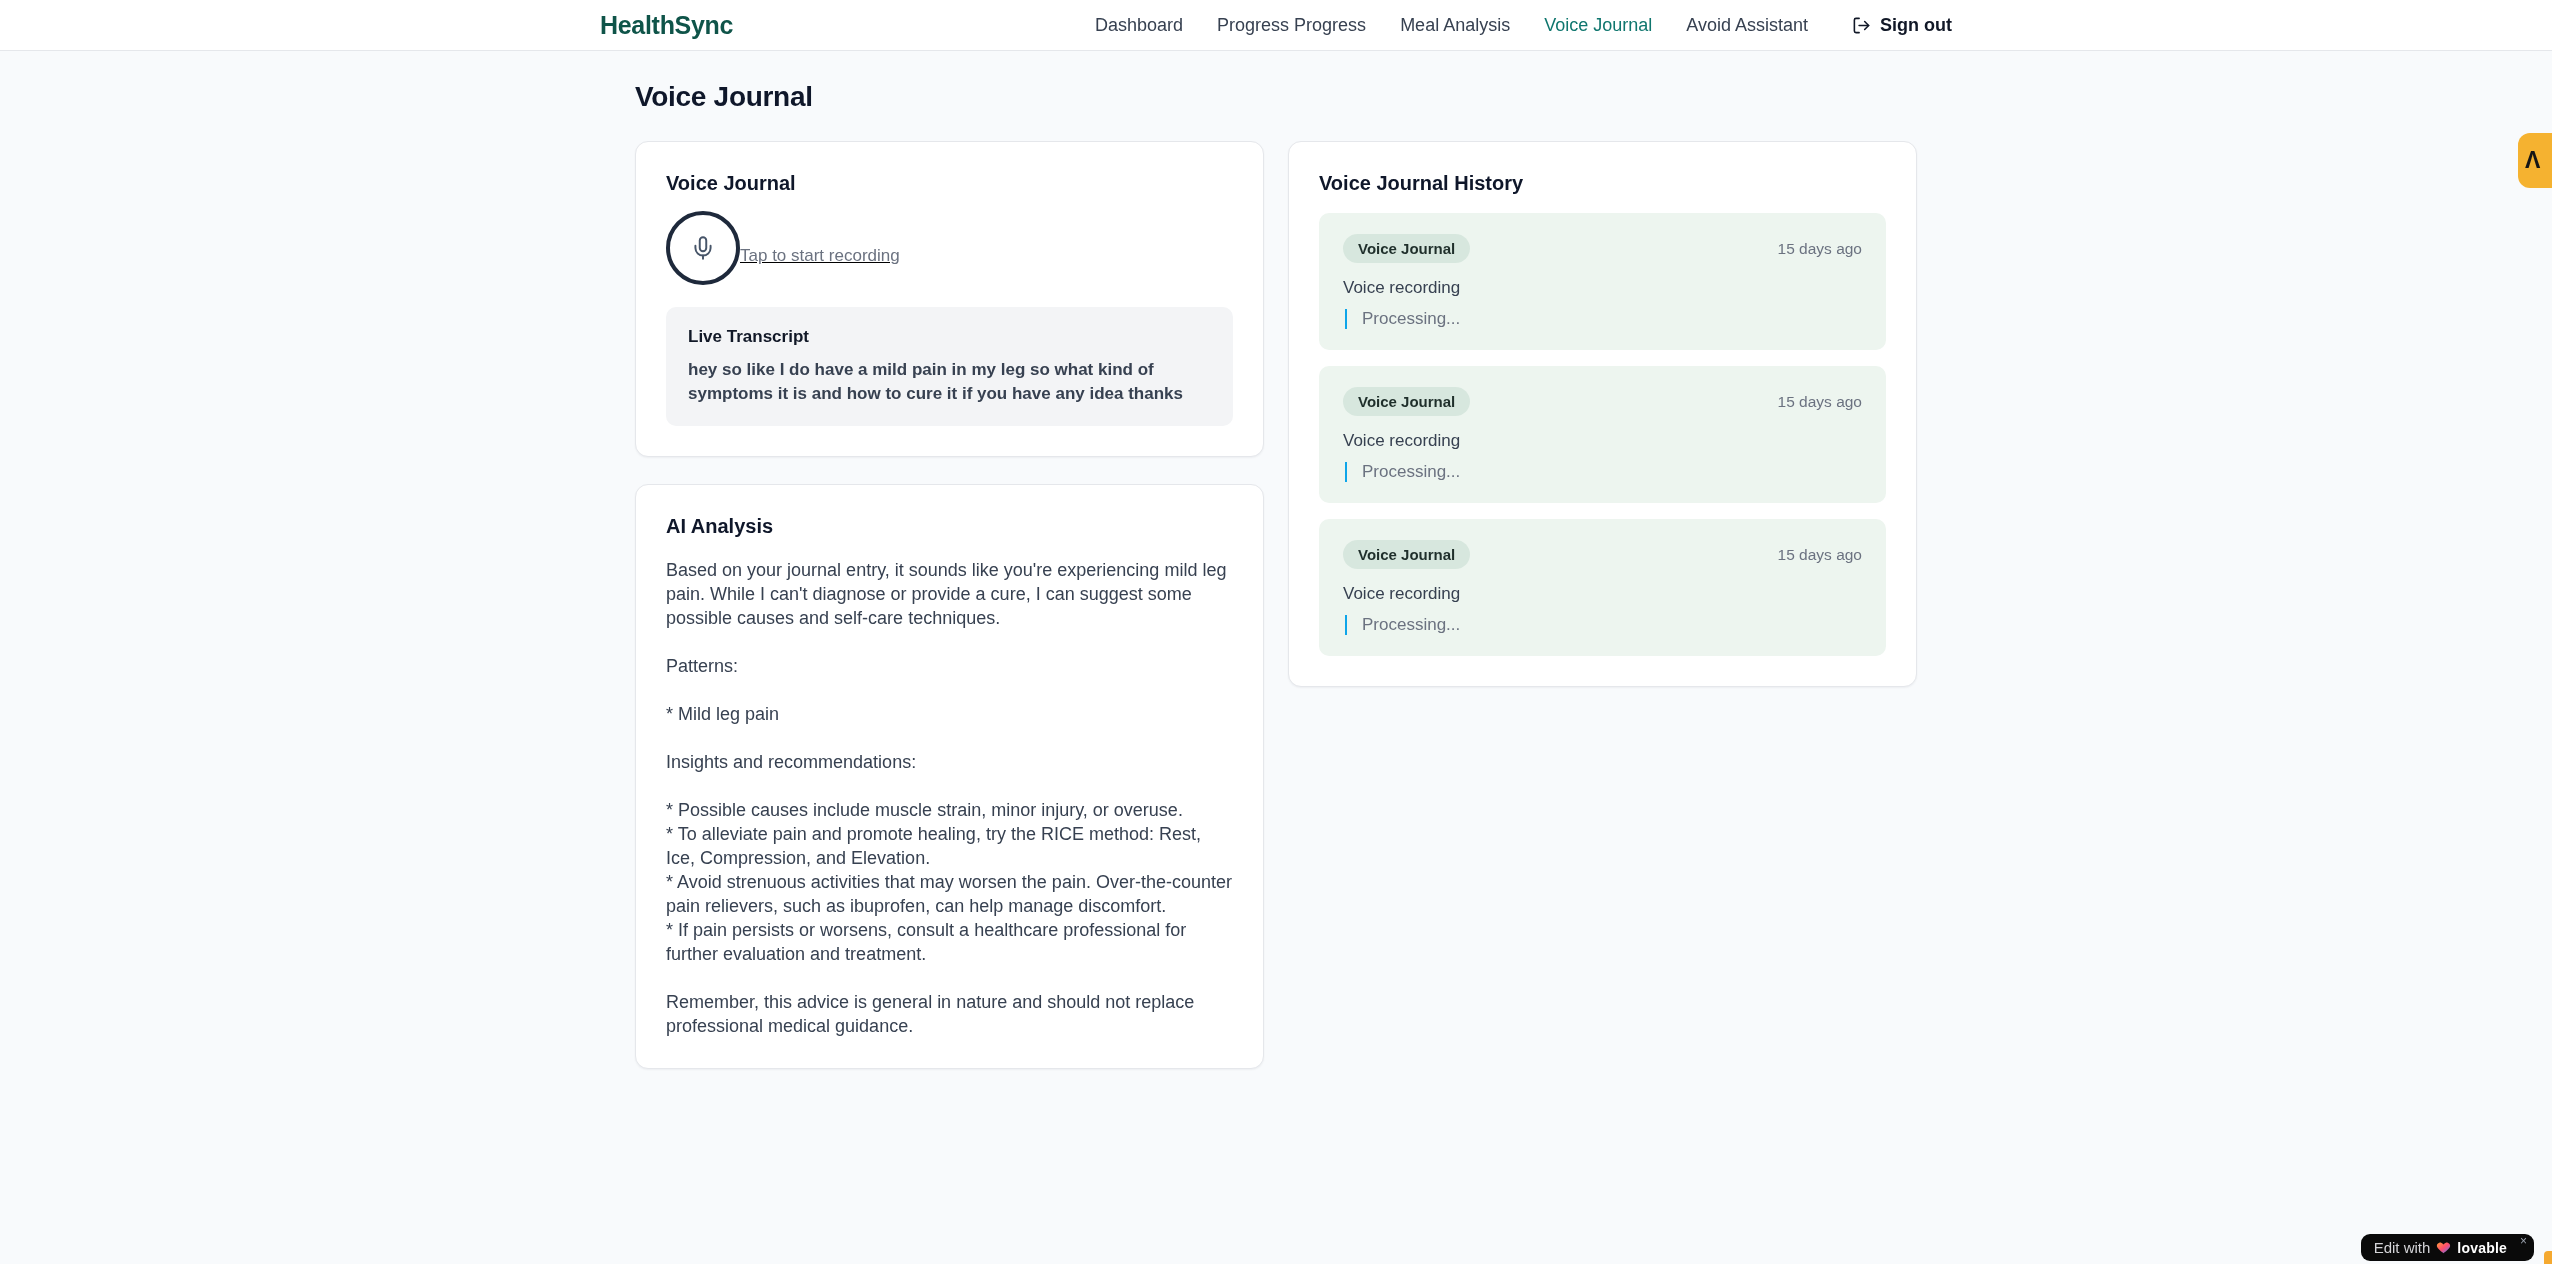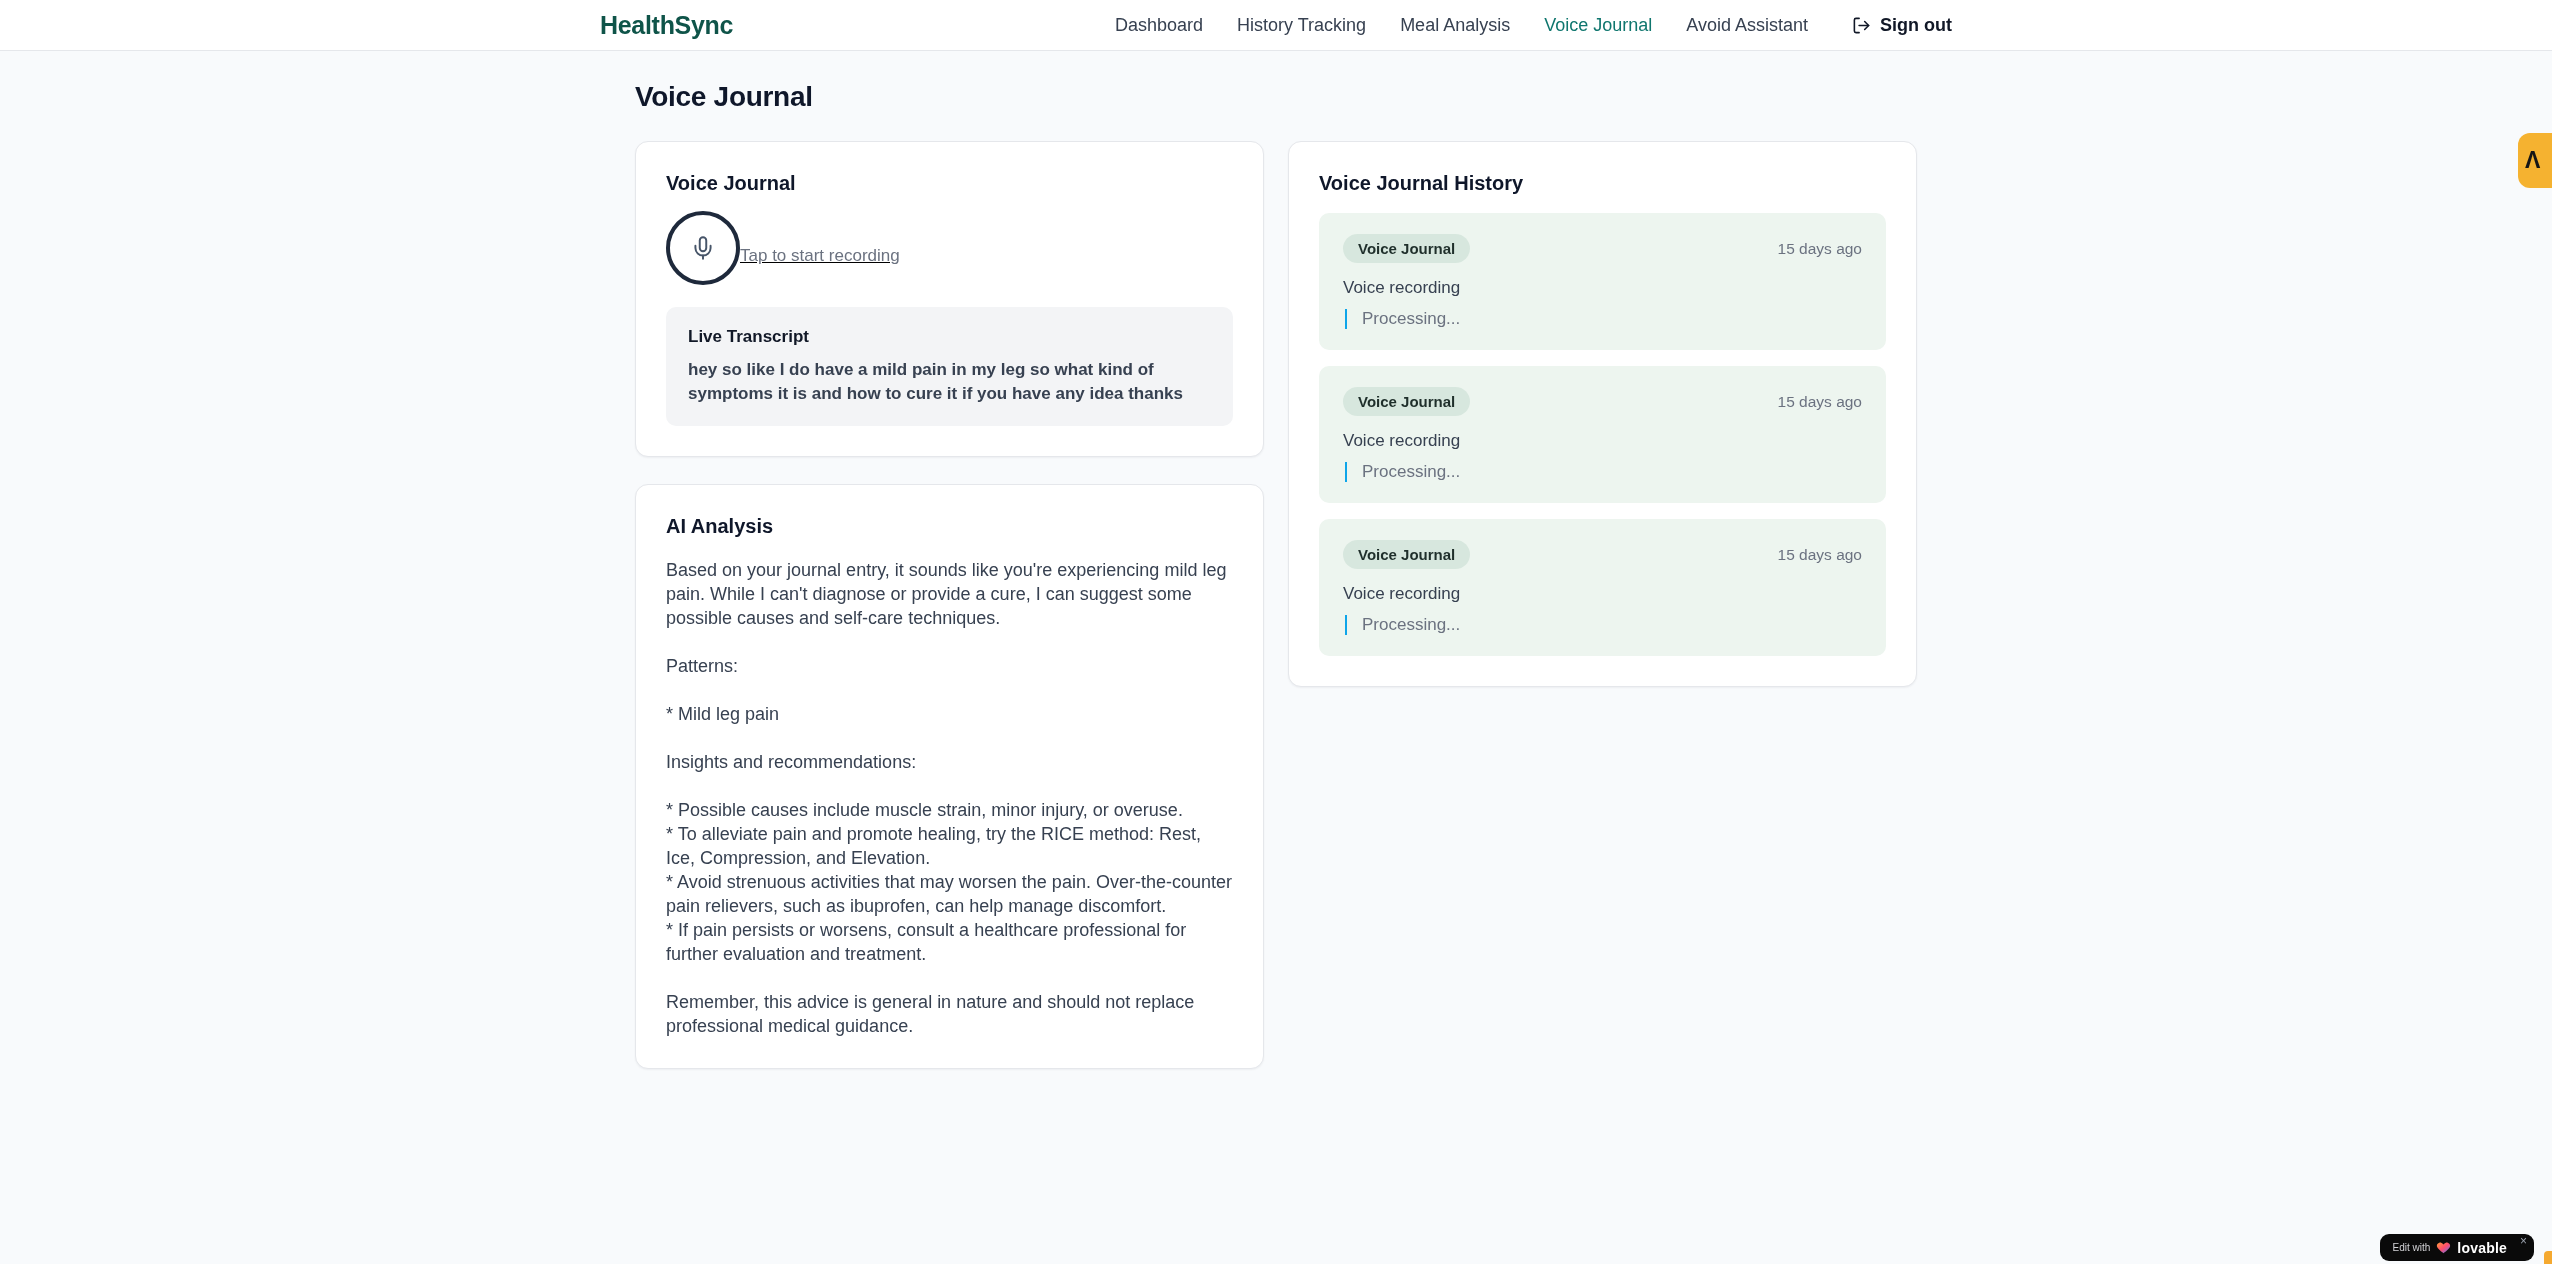--- a/index.html
+++ b/index.html
@@ -97,42 +97,42 @@
   }
   .side-widget-glyph { font-size: 23px; font-weight: 700; color: #161616; line-height: 1; }
 
   .lovable-badge {
     position: absolute; right: 18px; bottom: 3px;
     height: 27px; background: #0a0a0a; border-radius: 9px;
     display: flex; align-items: center; gap: 6px;
     padding: 0 27px 0 13px;
     cursor: pointer;
   }
-  .lovable-prefix { font-size: 10px; color: #d4d4d8; }
+  .lovable-prefix { font-size: 15px; color: #d4d4d8; }
   .lovable-brand { font-size: 14px; font-weight: 700; color: #ffffff; letter-spacing: 0.2px; }
   .lovable-close {
     position: absolute; top: 1px; right: 7px;
     font-size: 12px; color: #9ca3af; line-height: 12px;
     cursor: pointer;
   }
   .corner-sliver {
     position: absolute; right: 0; bottom: 0;
     width: 8px; height: 13px;
     background: #f5a930; border-radius: 4px 0 0 0;
   }
 </style>
 </head>
 <body>
 
 <header class="header">
   <div class="header-inner">
     <div class="logo">HealthSync</div>
     <nav class="nav">
       <a class="nav-link">Dashboard</a>
-      <a class="nav-link">History Tracking</a>
+      <a class="nav-link">Progress Progress</a>
       <a class="nav-link">Meal Analysis</a>
       <a class="nav-link active">Voice Journal</a>
       <a class="nav-link">Avoid Assistant</a>
       <button class="signout">
         <span style="display:flex;">
           <svg width="19" height="19" viewBox="0 0 24 24" fill="none" stroke="#111827" stroke-width="2" stroke-linecap="round" stroke-linejoin="round">
             <path d="M9 21H5a2 2 0 0 1-2-2V5a2 2 0 0 1 2-2h4"></path>
             <polyline points="16 17 21 12 16 7"></polyline>
             <line x1="21" y1="12" x2="9" y2="12"></line>
           </svg>

